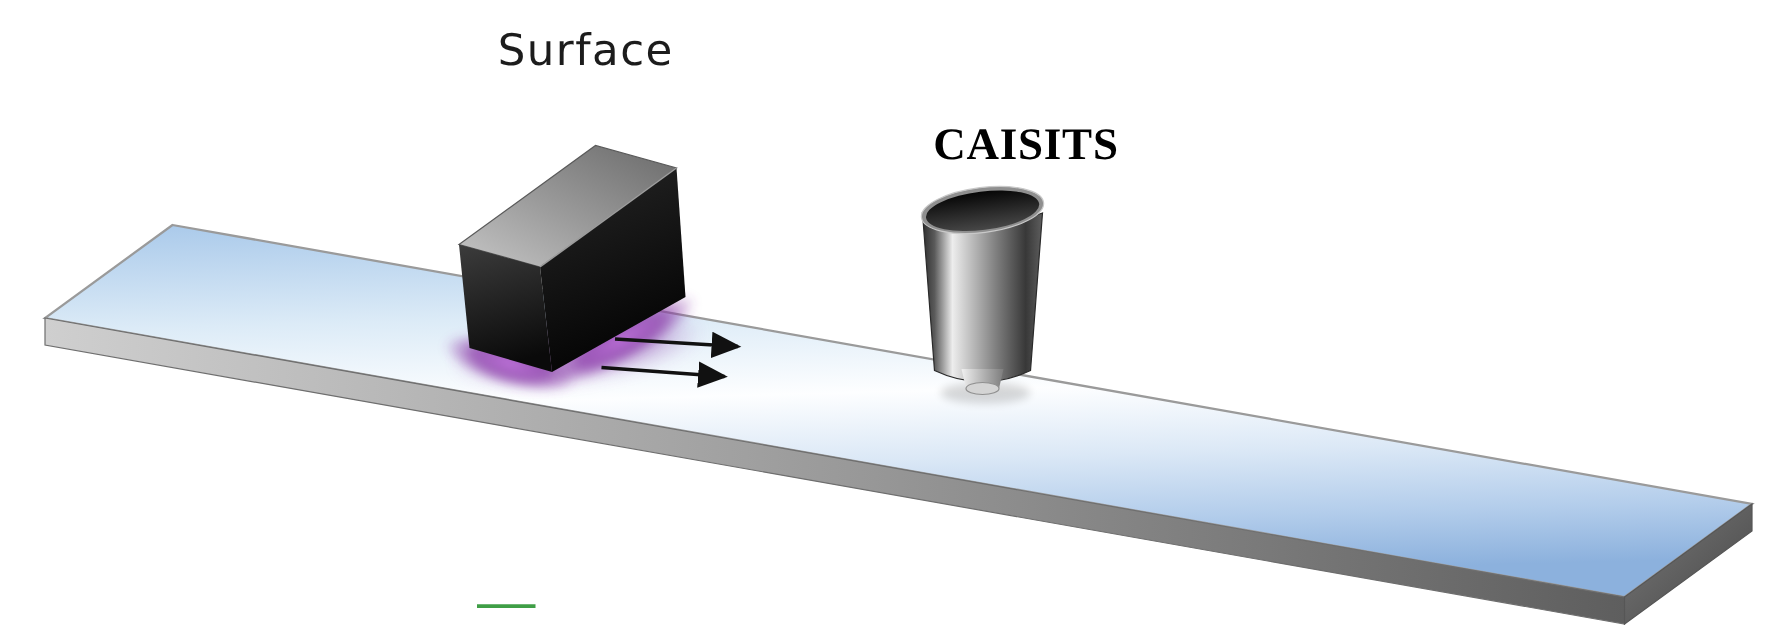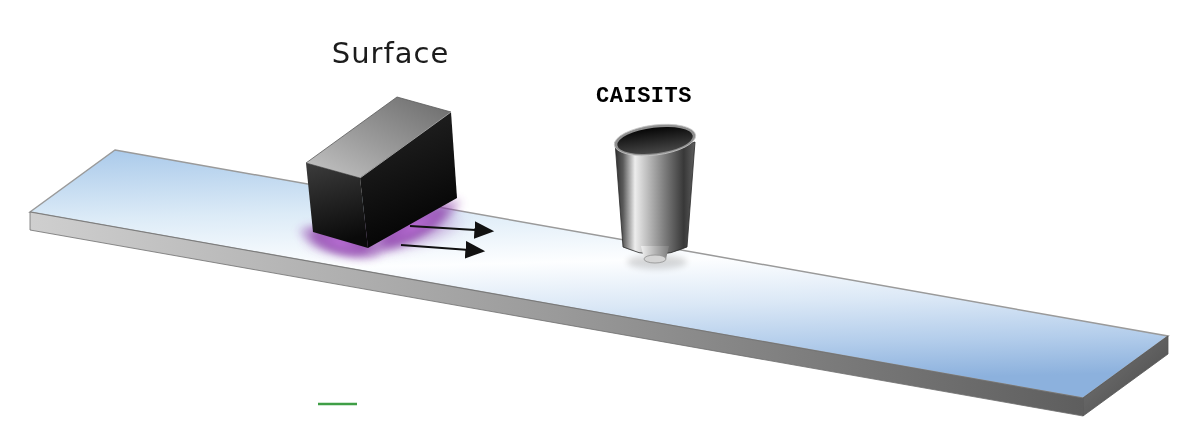--- a/index.html
+++ b/index.html
@@ -11,25 +11,25 @@
     font-family:"Liberation Sans", sans-serif;
   }
   .canvas svg{position:absolute;left:0;top:0;}
   .label{position:absolute;text-align:center;user-select:none;}
   .label-surface{
     left:268px;top:14px;width:245px;
     font-family:"DejaVu Sans", sans-serif;
     font-size:29px;line-height:38px;
     letter-spacing:1px;color:#1c1c1c;font-weight:400;
   }
-  .label-surface span{display:block;margin-top:20px;}
+  .label-surface span{display:block;}
   .label-caisits{
-    left:560px;top:80px;width:168px;
-    font-family:Liberation Mono, monospace;
-    font-size:22px;line-height:34px;
+    left:600px;top:80px;width:168px;
+    font-family:Liberation Serif, serif;
+    font-size:30px;line-height:34px;
     font-weight:bold;color:#000000;letter-spacing:0.5px;
   }
 </style>
 </head>
 <body>
 
 <div class="canvas">
 
   <svg width="1178" height="421" viewBox="0 0 1178 421">
     <defs>

